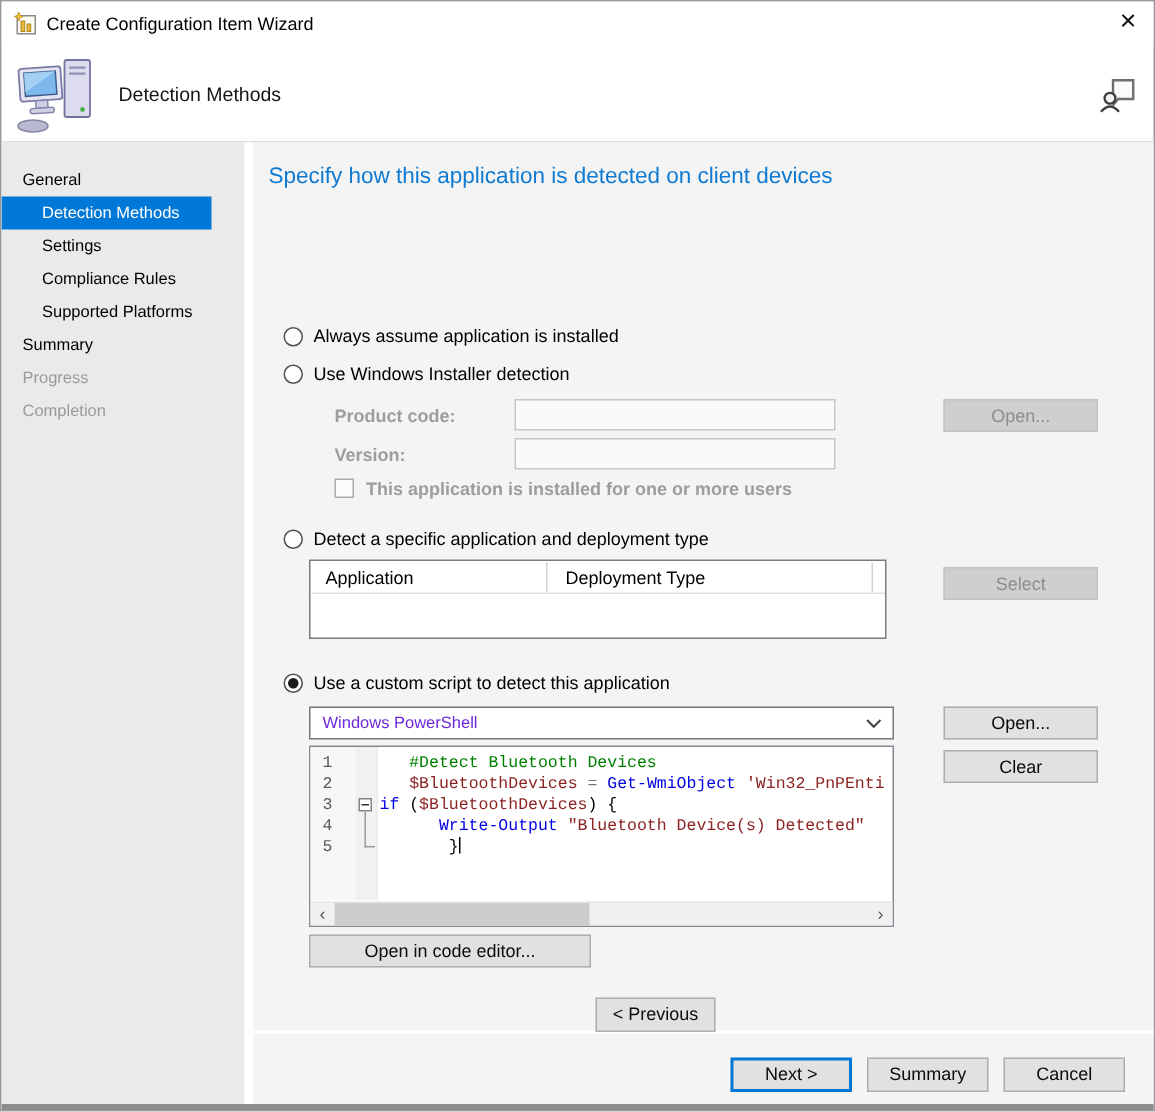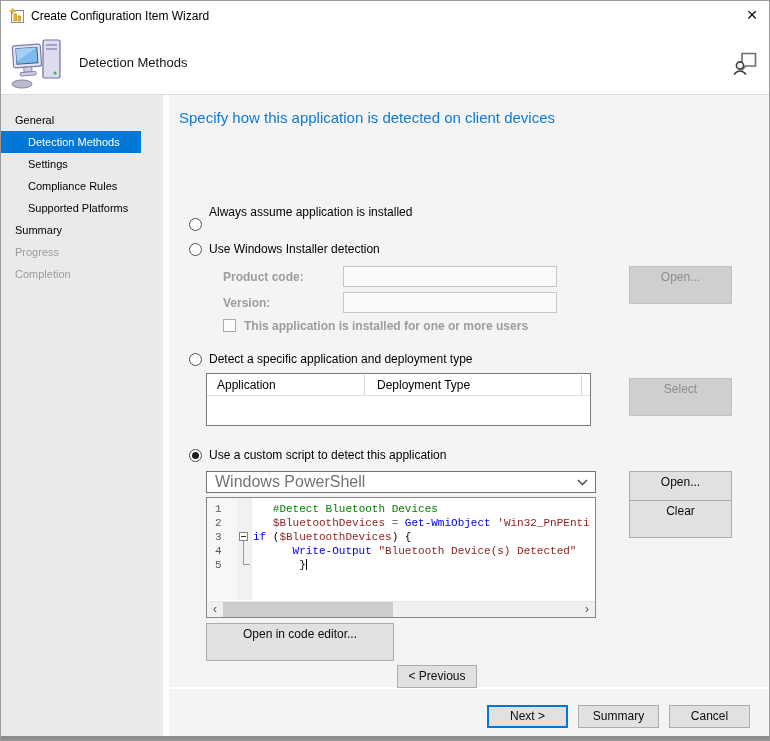--- a/index.html
+++ b/index.html
@@ -29,31 +29,31 @@
   
   .radio{position:absolute;width:13px;height:13px;border:1px solid #4f4f4f;border-radius:50%;background:#fff;box-sizing:border-box;}
   .radio .dot{position:absolute;left:2px;top:2px;width:7px;height:7px;border-radius:50%;background:#1a1a1a;display:none;}
   .radio.checked .dot{display:block;}
   .ctl-label{position:absolute;font-size:12px;color:#000;white-space:nowrap;}
   .ctl-label.disabled{color:#9d9d9d;font-weight:bold;}
   .checkbox{position:absolute;width:13px;height:13px;border:1px solid #ababab;background:#fcfcfc;box-sizing:border-box;}
   
   .txt-input{position:absolute;height:21px;background:#fafafa;border:1px solid #c6c6c6;box-sizing:border-box;}
   
-  .btn{position:absolute;height:38px;background:#e1e1e1;border:1px solid #adadad;box-sizing:border-box;font-size:12px;color:#0c0c0c;text-align:center;line-height:20px;}
+  .btn{position:absolute;height:22px;background:#e1e1e1;border:1px solid #adadad;box-sizing:border-box;font-size:12px;color:#0c0c0c;text-align:center;line-height:20px;}
   .btn.disabled{background:#cfcfcf;border:1px solid #c2c2c2;color:#8d8d8d;}
   .btn.focus{border:2px solid #0078d7;line-height:19px;}
   
   .app-table{left:205px;top:372px;width:385px;height:53px;background:#fff;border:1px solid #7a7a7a;box-sizing:border-box;}
   .app-table .thead{position:absolute;left:0;top:0;width:100%;height:22px;border-bottom:1px solid #e0e0e0;box-sizing:border-box;}
   .app-table .th{position:absolute;top:0;height:22px;line-height:22px;font-size:12px;color:#000;padding-left:10px;}
   .app-table .col-div{position:absolute;top:1px;width:1px;height:20px;background:#d4d4d4;}
   
   .combo{left:205px;top:470px;width:390px;height:22px;background:#fff;border:1px solid #767676;box-sizing:border-box;}
-  .combo .val{position:absolute;left:8px;top:0;height:20px;line-height:20px;font-size:16px;color:#737373;}
+  .combo .val{position:absolute;left:8px;top:0;height:20px;line-height:20px;font-size:11px;color:#6d28d9;}
   .combo .chev{position:absolute;right:7px;top:7px;}
   
   .editor{left:205px;top:496px;width:390px;height:121px;background:#ffffff;border:1px solid #828790;box-sizing:border-box;}
   .gutter{position:absolute;left:0;top:0;width:30px;height:102px;background:#f7f7f7;}
   .foldmargin{position:absolute;left:30px;top:0;width:14px;height:102px;background:#f1f1f1;border-right:1px solid #ececec;}
   .gutter .num{padding-left:8px;font-family:"Liberation Mono","DejaVu Sans Mono",monospace;font-size:11px;line-height:14px;color:#5a5a5a;}
   .gutter{padding-top:4px;box-sizing:border-box;}
   .code-area{position:absolute;left:46px;top:4px;right:1px;height:98px;overflow:hidden;}
   .code-line{font-family:"Liberation Mono","DejaVu Sans Mono",monospace;font-size:11px;line-height:14px;white-space:pre;color:#000;}
   .tk.comment{color:#008000;}
@@ -134,21 +134,21 @@
   <div class="nav-item disabled" style="top:262px;">
       <span class="lbl">Completion</span>
     </div>
   <div class="nav-item disabled" style="top:240px;">
       <span class="lbl">Progress</span>
     </div>
 
   <div class="abs page-heading">Specify how this application is detected on client devices</div>
 
   <span class="radio" style="left:188px;top:217px;"></span>
-  <span class="ctl-label" style="left:208px;top:204px;">Always assume application is installed</span>
+  <span class="ctl-label" style="left:208px;top:216px;">Always assume application is installed</span>
 
   <span class="radio" style="left:188px;top:242px;"></span>
   <span class="ctl-label" style="left:208px;top:241px;">Use Windows Installer detection</span>
 
   <span class="ctl-label disabled" style="left:222px;top:269px;">Product code:</span>
   <div class="txt-input" style="left:342px;top:265px;width:214px;"></div>
   <div class="btn disabled" style="left:628px;top:265px;width:103px;">Open...</div>
   <span class="ctl-label disabled" style="left:222px;top:295px;">Version:</span>
   <div class="txt-input" style="left:342px;top:291px;width:214px;"></div>
   <span class="checkbox" style="left:222px;top:318px;"></span>

